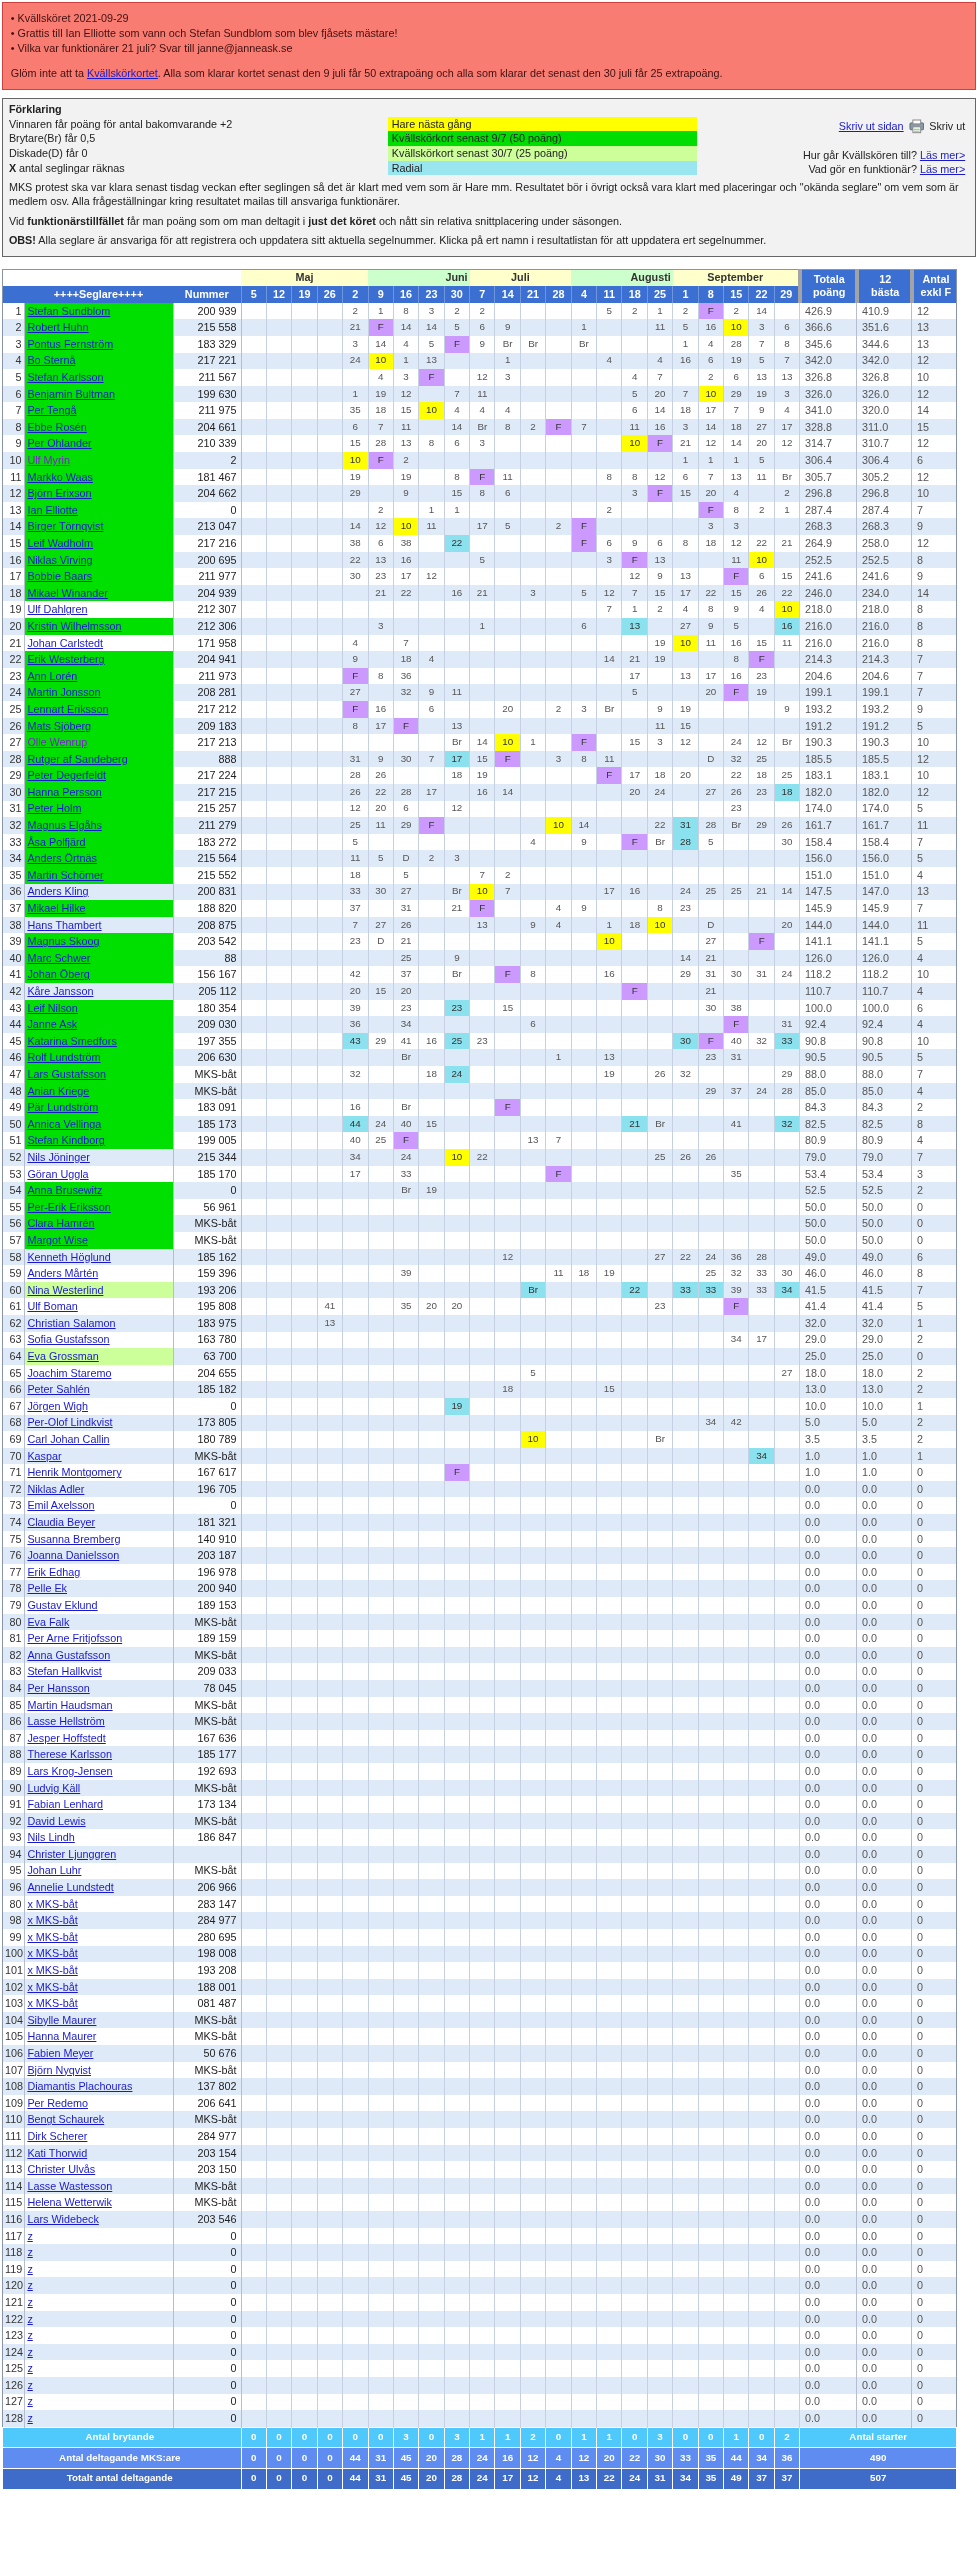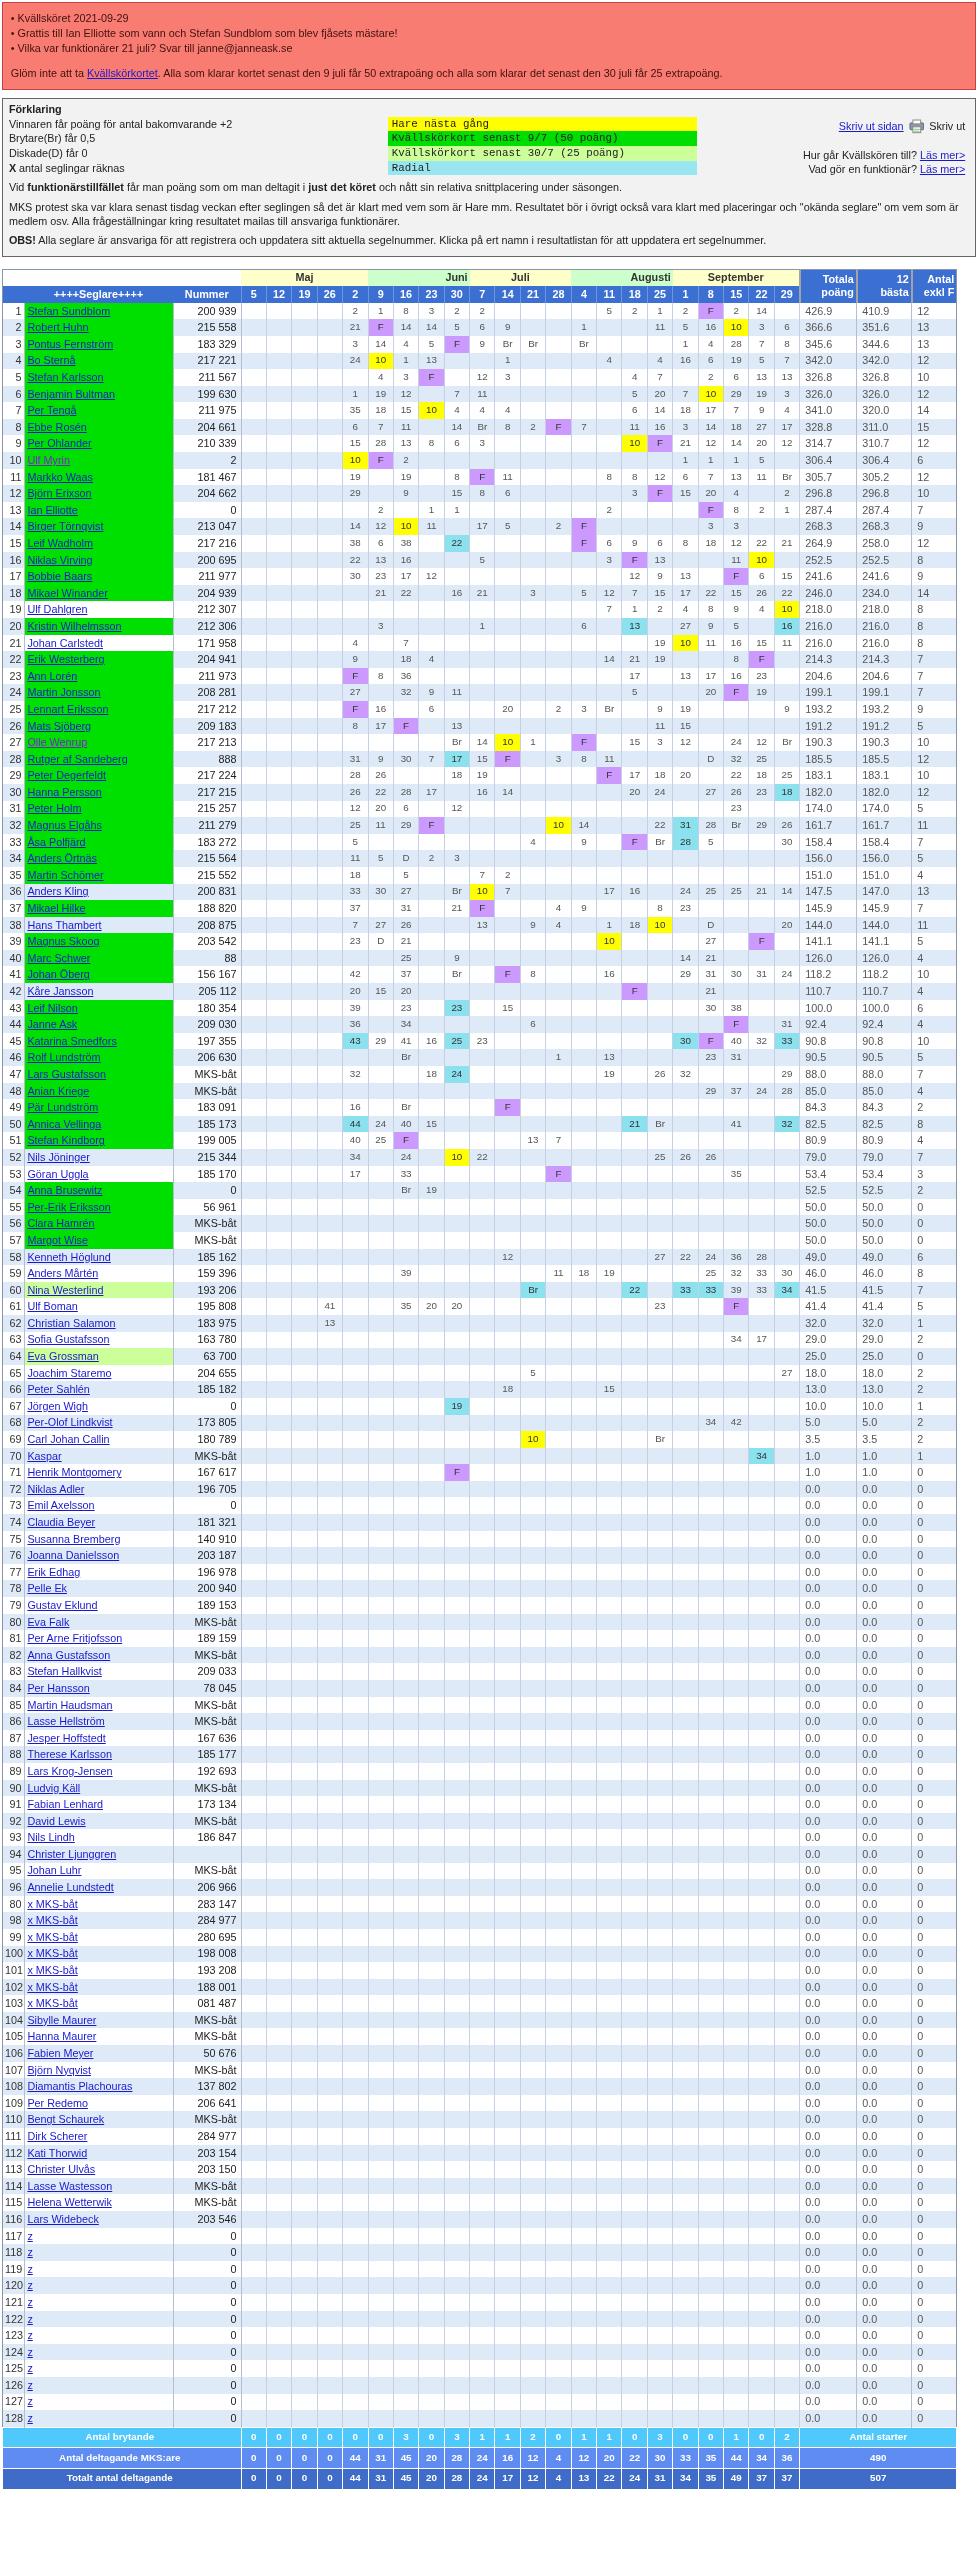--- a/index.html
+++ b/index.html
@@ -9,36 +9,36 @@
   .notice .bullet{margin:2.9px 0;}
   .notice .bullet::before{content:"• ";}
   .notice .reminder{margin-top:13.7px;}
   a{color:#1a1acd;}
   a.visited{color:#7a22cc;}
   
   .legend{border:1px solid #666;background:#f2f2f2;margin-top:7.8px;padding:3.9px 5.9px 5.9px 5.9px;position:relative;}
   .legend-title{font-weight:bold;margin-bottom:2px;}
   .rule-row{display:flex;height:14.7px;line-height:14.7px;}
   .rule-text{width:379px;}
-  .rule-swatch{width:305px;padding-left:3.9px;font-family:Liberation Mono, monospace;}
+  .rule-swatch{width:305px;padding-left:3.9px;}
   .legend-right{position:absolute;top:20px;right:9.8px;width:293px;text-align:right;}
   .print-line{margin-bottom:13.7px;}
   .q-line{margin:2px 0;}
   .legend p{margin:5.9px 0 2px 0;line-height:13.7px;}
   .pr-icon{display:inline-block;vertical-align:middle;margin:0 2px;}
   
   table.res{border-collapse:collapse;table-layout:fixed;width:955px;margin-top:11.7px;border:1px solid #8894aa;}
   .res th,.res td{padding:0 2px;height:16.6px;line-height:12.7px;overflow:hidden;white-space:nowrap;}
   .res thead th{background:#3c6fd2;color:#fff;font-weight:bold;}
   .res th.m{color:#333;font-weight:bold;height:14.7px;}
   .res th.my{background:#ffffcc;}
   .res th.mg{background:#ccffcc;text-align:right;}
   .res td.corner{background:#fff;}
   .res th.dayh{border-left:1px solid #6f95dd;font-size:10.8px;}
-  .res th.tot{text-align:right;padding-left:3.9px;border-left:2px solid #a3a3a3;font-size:10.8px;}
+  .res th.tot{text-align:center;padding-left:3.9px;border-left:4px solid #a3a3a3;font-size:10.8px;}
   .res tbody tr.odd td{background:#fff;}
   .res tbody tr.even td{background:#dfeaf8;}
   .res td.rank{text-align:right;color:#333;border-right:1px solid #b5bdd0;}
   .res td.name{border-right:1px solid #b5bdd0;padding-left:2.9px;}
   .res tbody td.name.g{background:#00e000;}
   .res tbody td.name.p{background:#ccff99;}
   .res td.num{text-align:right;border-right:1px solid #b5bdd0;padding-right:3.9px;}
   .res td.day{text-align:center;font-size:9.8px;border-right:1px solid #c5d0e3;color:#555;}
   .res tbody td.day.hy{background:#ffff00;color:#333;}
   .res tbody td.day.hp{background:#cc99ff;color:#333;}
@@ -81,22 +81,22 @@
         <div class="rule-row">
           <span class="rule-text">Diskade(D) får 0</span>
           <span class="rule-swatch" style="background: rgb(204, 255, 153);">Kvällskörkort senast 30/7 (25 poäng)</span>
         </div>
         <div class="rule-row">
           <span class="rule-text"><b>X</b> antal seglingar räknas</span>
           <span class="rule-swatch" style="background: rgb(153, 230, 240);">Radial</span>
         </div>
       </div>
     <div id="legend-paras">
+        <p>MKS protest ska var klara senast tisdag veckan efter seglingen så det är klart med vem som är Hare mm. Resultatet bör i övrigt också vara klart med placeringar och "okända seglare" om vem som är medlem osv. Alla frågeställningar kring resultatet mailas till ansvariga funktionärer.</p>
         <p>Vid <b>funktionärstillfället</b> får man poäng som om man deltagit i <b>just det köret</b> och nått sin relativa snittplacering under säsongen.</p>
-        <p>MKS protest ska var klara senast tisdag veckan efter seglingen så det är klart med vem som är Hare mm. Resultatet bör i övrigt också vara klart med placeringar och "okända seglare" om vem som är medlem osv. Alla frågeställningar kring resultatet mailas till ansvariga funktionärer.</p>
         <p><b>OBS!</b> Alla seglare är ansvariga för att registrera och uppdatera sitt aktuella segelnummer. Klicka på ert namn i resultatlistan för att uppdatera ert segelnummer.</p>
       </div>
     <div class="legend-right">
       <div class="print-line">
         <a href="#">Skriv ut sidan</a>
         <span class="pr-icon"><svg width="15.6" height="14.7" viewBox="0 0 16 15">
               <rect x="1" y="4" width="14" height="7" rx="1" fill="#8a9aa8" stroke="#5a6a78"></rect>
               <rect x="4" y="1" width="8" height="4" fill="#fff" stroke="#888"></rect>
               <rect x="4" y="8" width="8" height="6" fill="#fff" stroke="#888"></rect>
               <rect x="5" y="10" width="6" height="1" fill="#7ac47a"></rect>

